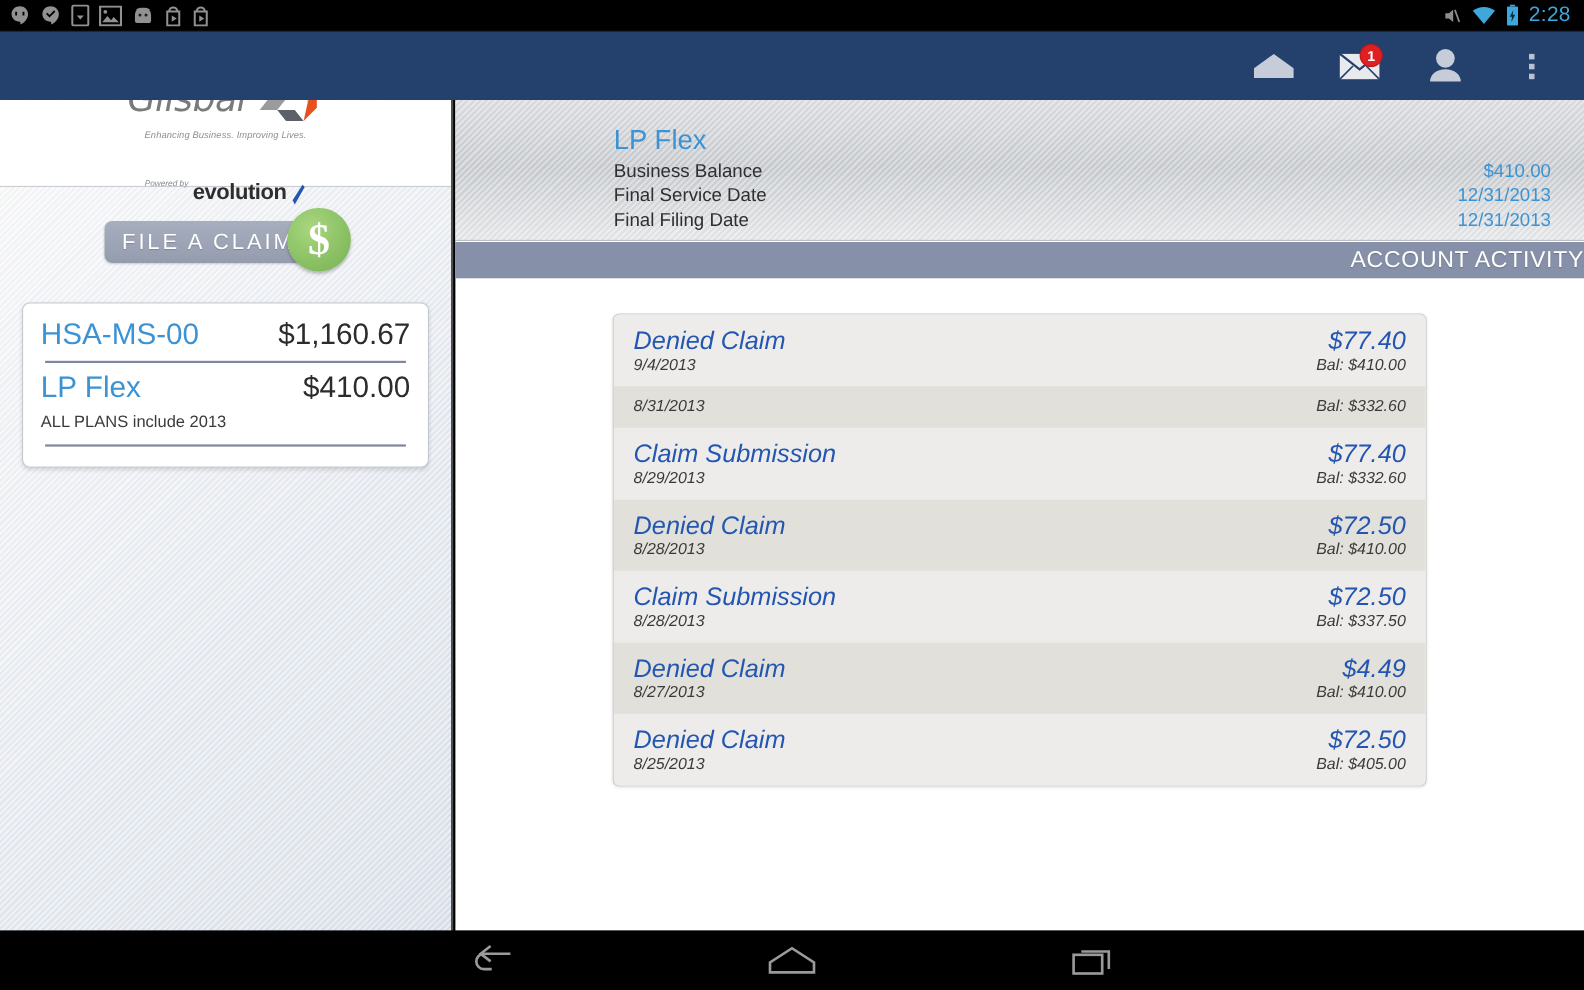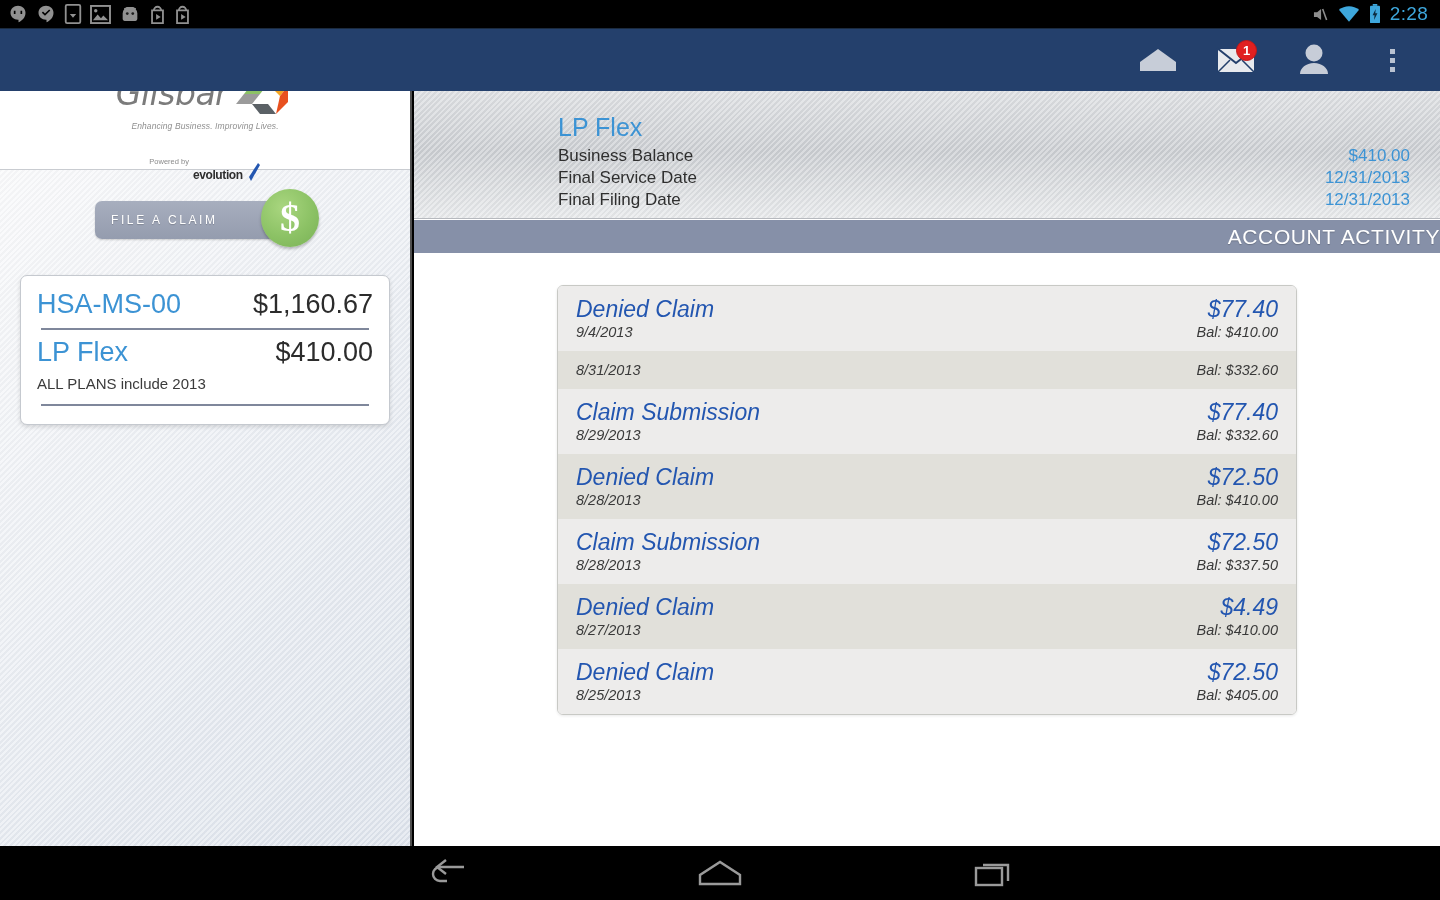--- a/index.html
+++ b/index.html
@@ -62,34 +62,34 @@
     border-bottom: 1px solid #c9ccd1;
   }
   .logo-row { display: flex; align-items: flex-start; gap: 2px; }
   .logo-word {
     font-family: "DejaVu Sans", sans-serif;
     font-size: 33px; color: #7b7b7b; font-style: italic; font-weight: 400;
     letter-spacing: -0.5px; line-height: 32px;
   }
   .logo-tag { font-size: 8.5px; color: #8f8f8f; font-style: italic; margin-top: 1px; letter-spacing: .1px; }
   .logo-evo { display:flex; align-items:flex-end; gap:4px; margin-top:3px; }
-  .logo-evo .pb { font-size: 7.5px; color:#8a8a8a; padding-bottom:16px;}
-  .logo-evo .ev { font-size: 12px; color:#2e2e2e; font-weight:600; letter-spacing:-0.4px;margin-top:34px; }
+  .logo-evo .pb { font-size: 7.5px; color:#8a8a8a; font-style: italic; padding-bottom:16px;}
+  .logo-evo .ev { font-size: 20px; color:#2e2e2e; font-weight:600; letter-spacing:-0.4px;margin-top:34px; }
 
   .side-body { position: relative; padding: 0; }
   .file-claim-wrap { position: relative; height: 74px; margin-top: 19px; }
   .pill {
     position: absolute;
     background: linear-gradient(180deg,#a7aebe 0%, #949cae 100%);
     border-radius: 7px;
     display: flex; align-items: center;
     box-shadow: 0 1px 2px rgba(0,0,0,.18);
   }
   .pill span {
-    color: #fff; font-size: 12px; letter-spacing: 2.6px; font-weight: 400;
+    color: #fff; font-size: 20px; letter-spacing: 2.6px; font-weight: 400;
     text-shadow: 0 1px 1px rgba(0,0,0,.18);
   }
   #pill-claim { left: 95px; top: 12px; width: 196px; height: 38px; padding-left: 16px; }
   #pill-exp   { left: 118px; top: 12px; width: 202px; height: 38px; justify-content: flex-end; padding-right: 16px; }
   .expenses-wrap { position: relative; height: 72px; margin-top: 4px; }
 
   .coin {
     position: absolute; left: 261px; top: 0px; width: 58px; height: 58px;
     border-radius: 50%;
     background: radial-gradient(circle at 38% 32%, #a9d67f 0%, #8cc265 55%, #78b055 100%);

